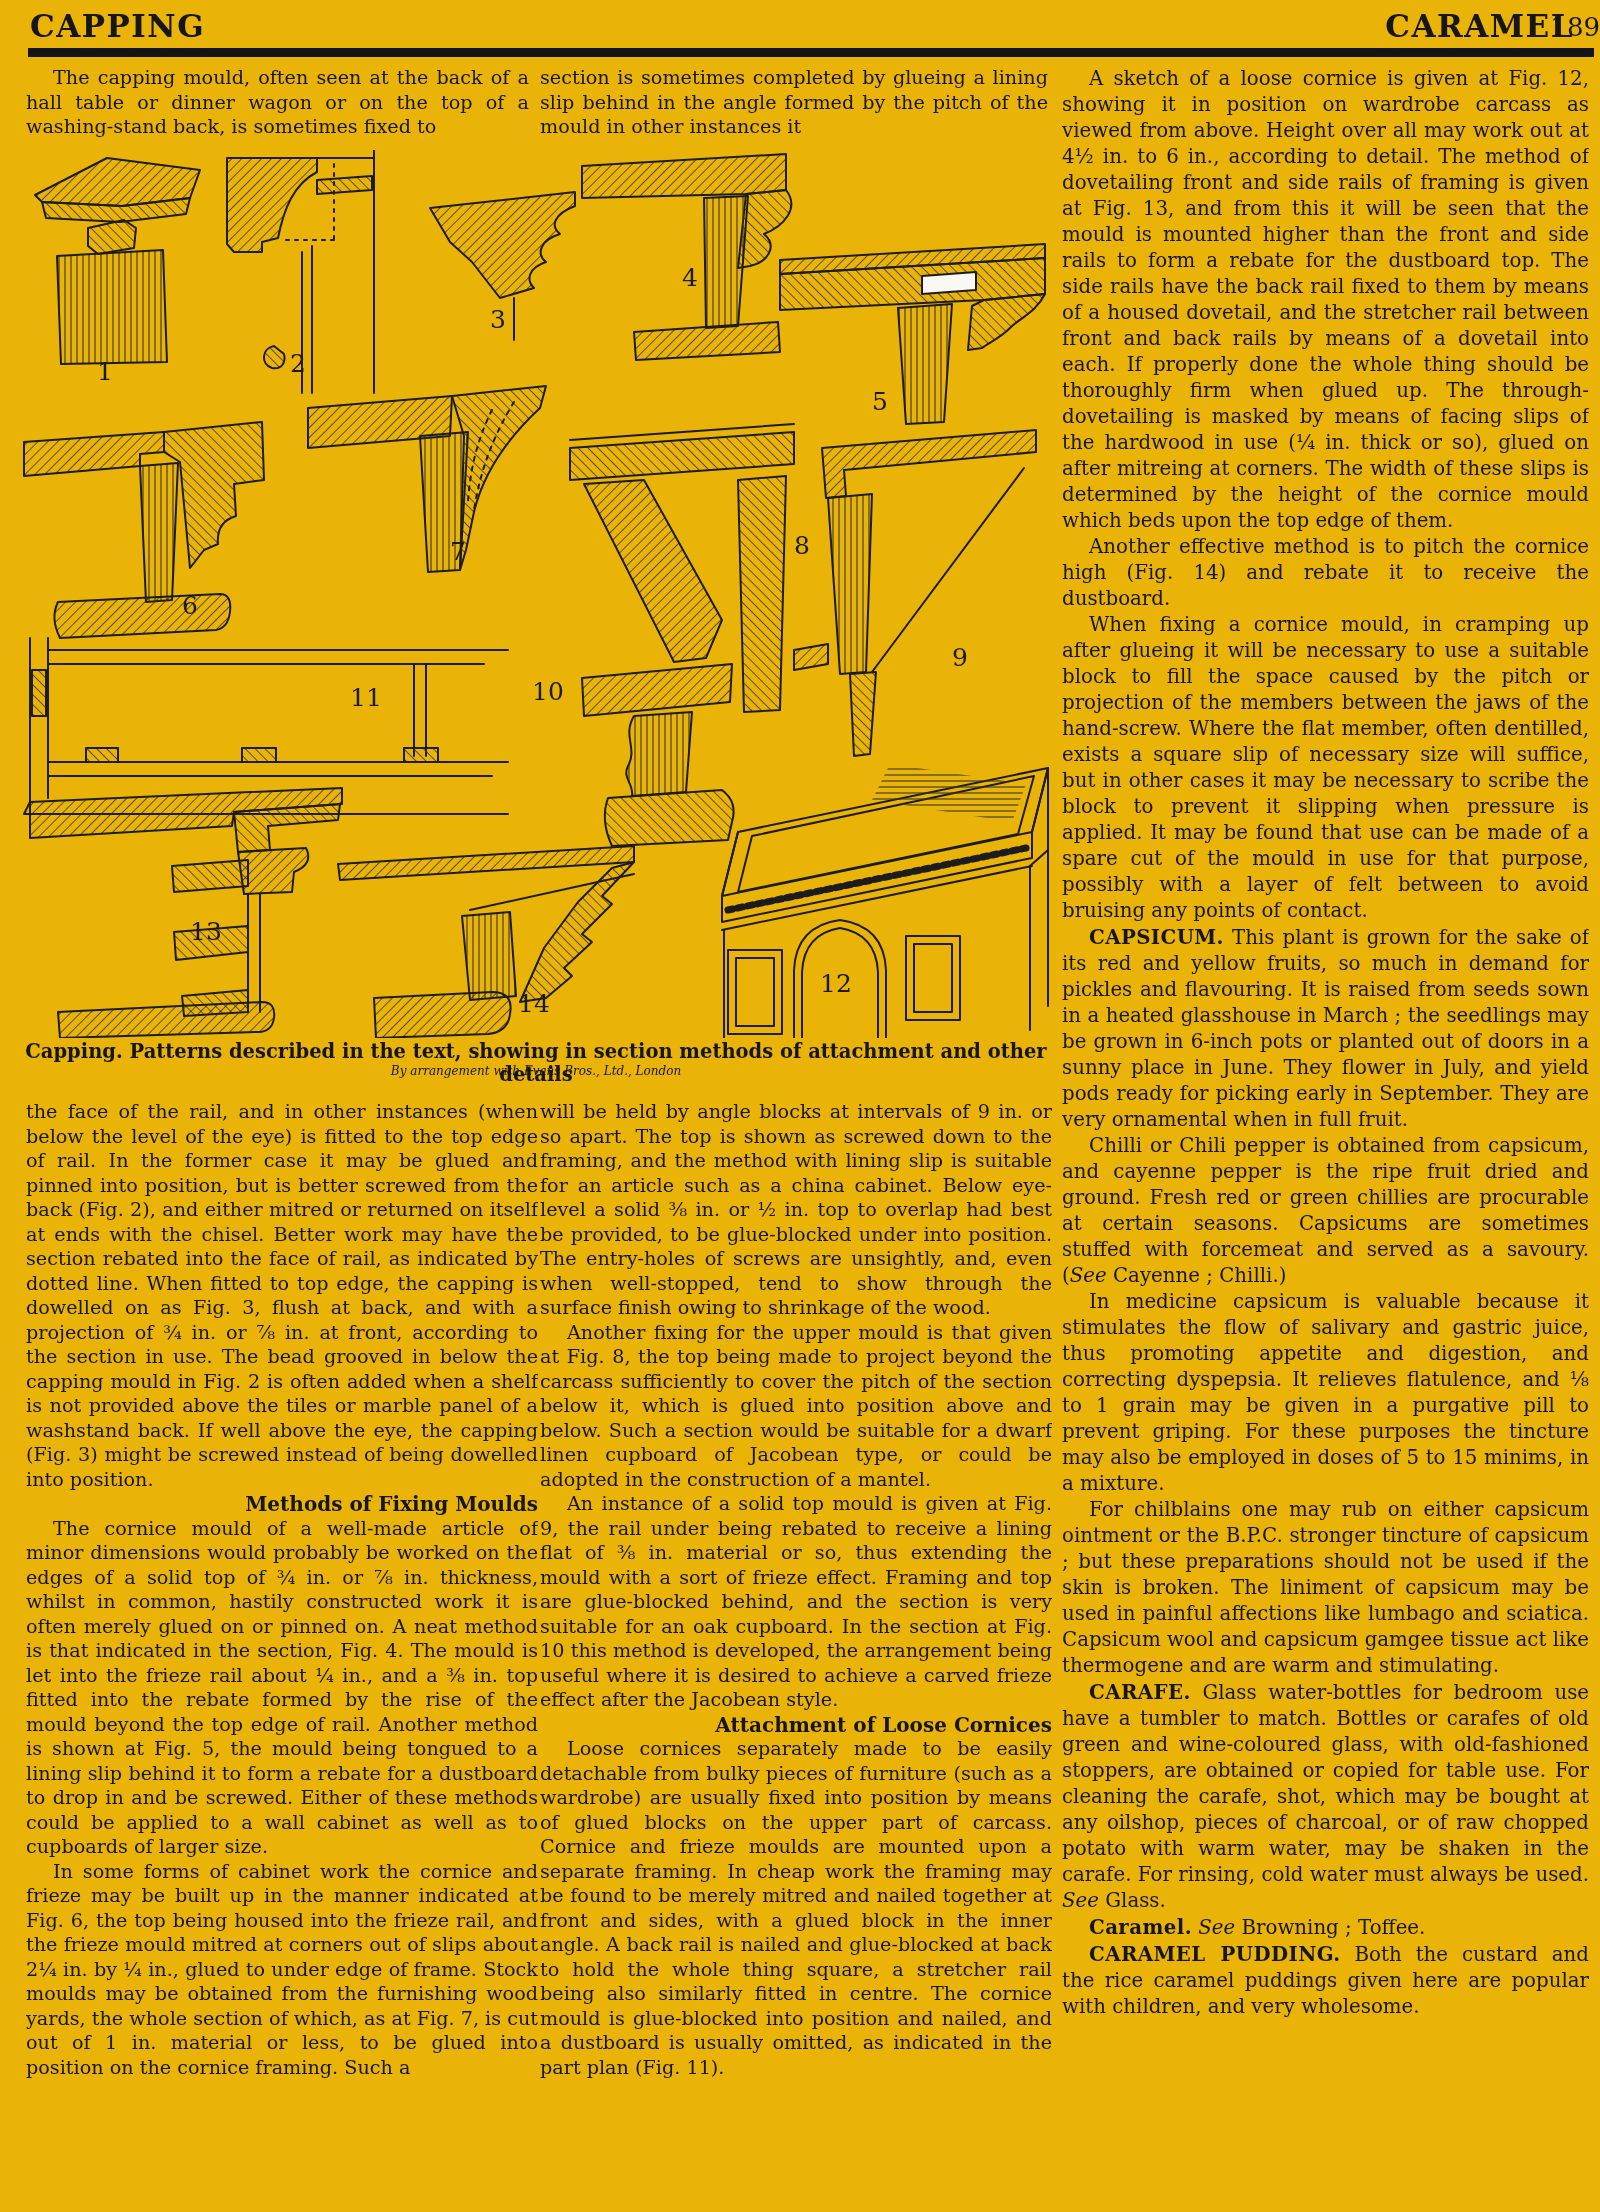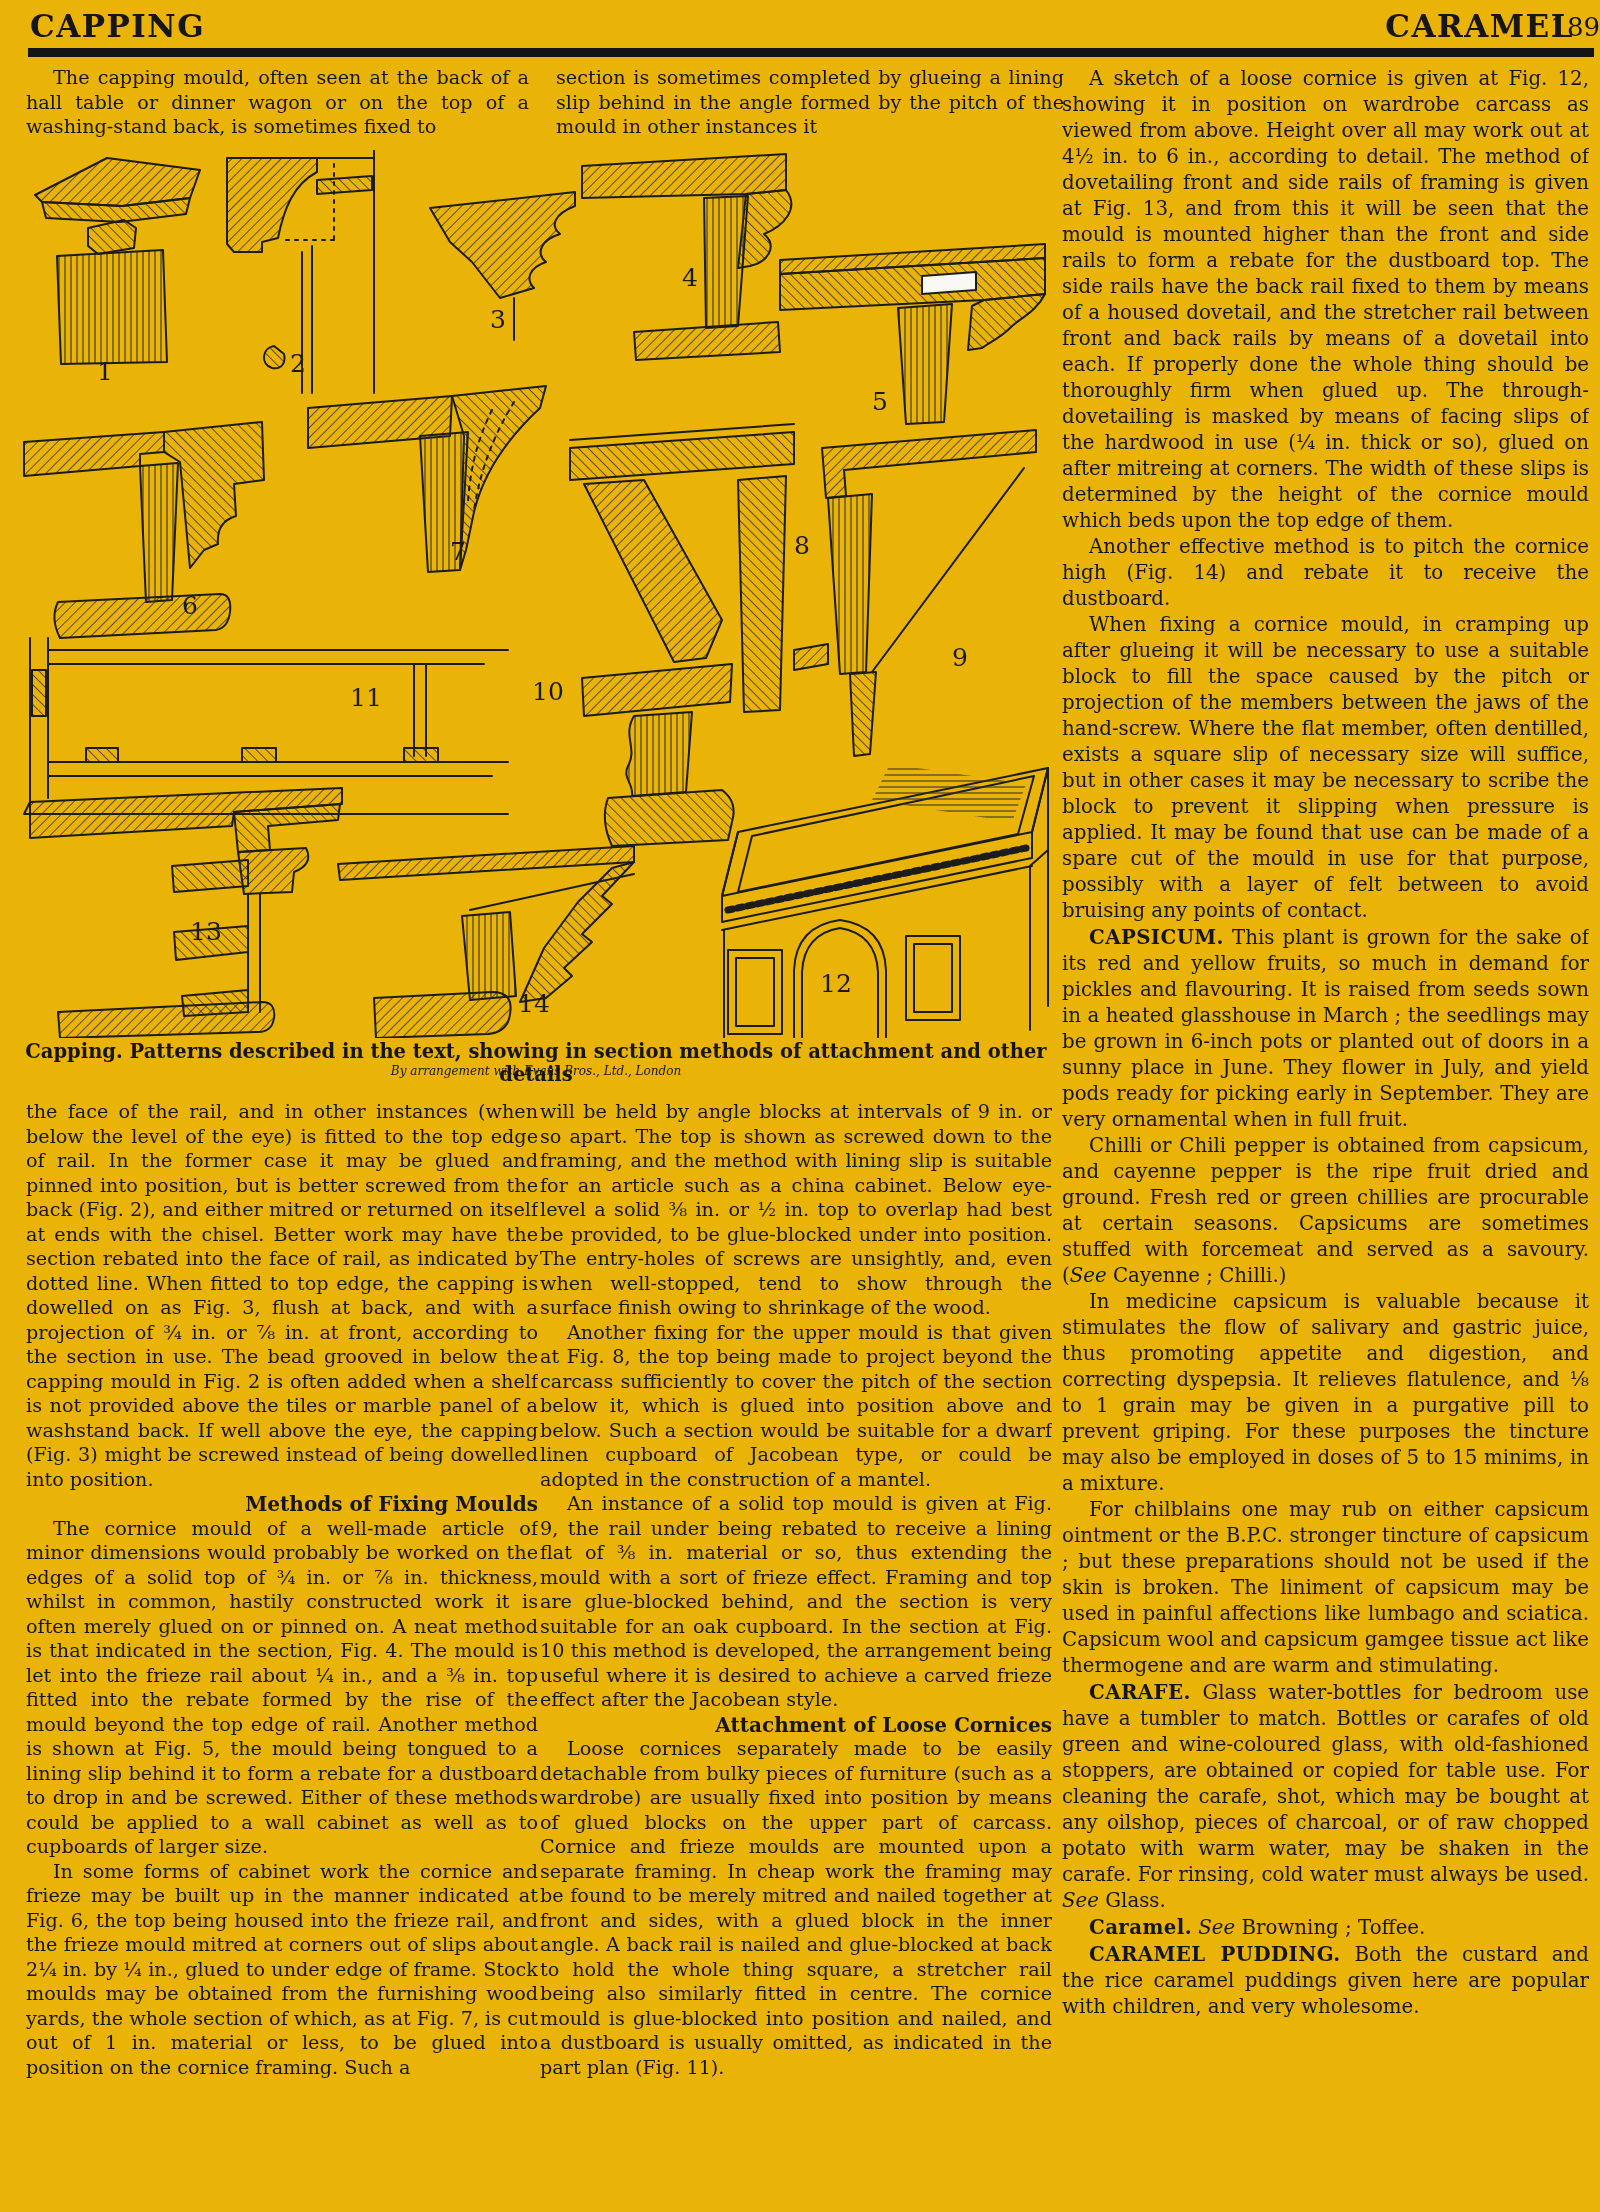--- a/index.html
+++ b/index.html
@@ -31,21 +31,21 @@
 
   <div class="hdr-left">CAPPING</div>
   <div class="hdr-num">189</div>
   <div class="hdr-right">CARAMEL</div>
   <div class="hdr-rule"></div>
 
   <div class="col" id="col1-intro" style="left:26px;top:66px;width:503px;height:80px;">
     <p>The capping mould, often seen at the back of a hall table or dinner wagon or on the top of a washing-stand back, is sometimes fixed to</p>
   </div>
 
-  <div class="col" id="col2-intro" style="left:556px;top:66px;width:508px;height:80px;">
+  <div class="col" id="col2-intro" style="left:540px;top:66px;width:508px;height:80px;">
     <p class="noind">section is sometimes completed by glueing a lining slip behind in the angle formed by the pitch of the mould  in other instances it</p>
   </div>
 
   <div class="plate">
     <svg width="1028" height="888" viewBox="0 0 1028 888">
       <defs>
         <pattern id="hA" patternUnits="userSpaceOnUse" width="7" height="7" patternTransform="rotate(45)">
           <line x1="0" y1="0" x2="0" y2="7" stroke="#2b2b2b" stroke-width="1.5"></line>
         </pattern>
         <pattern id="hB" patternUnits="userSpaceOnUse" width="7" height="7" patternTransform="rotate(-45)">

